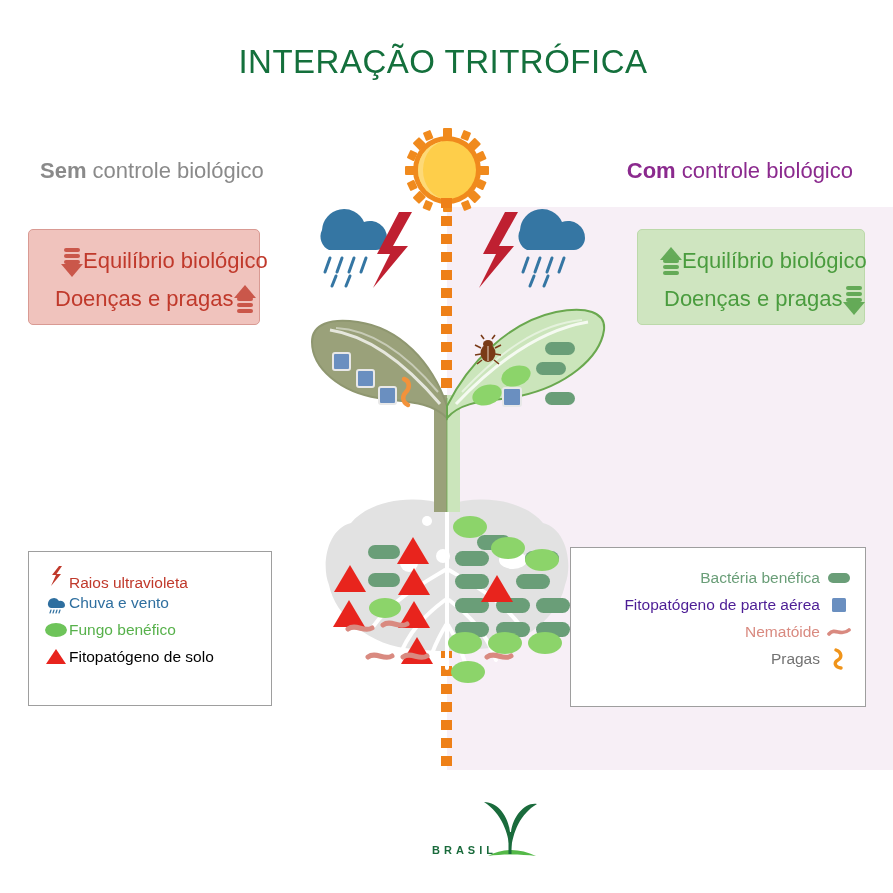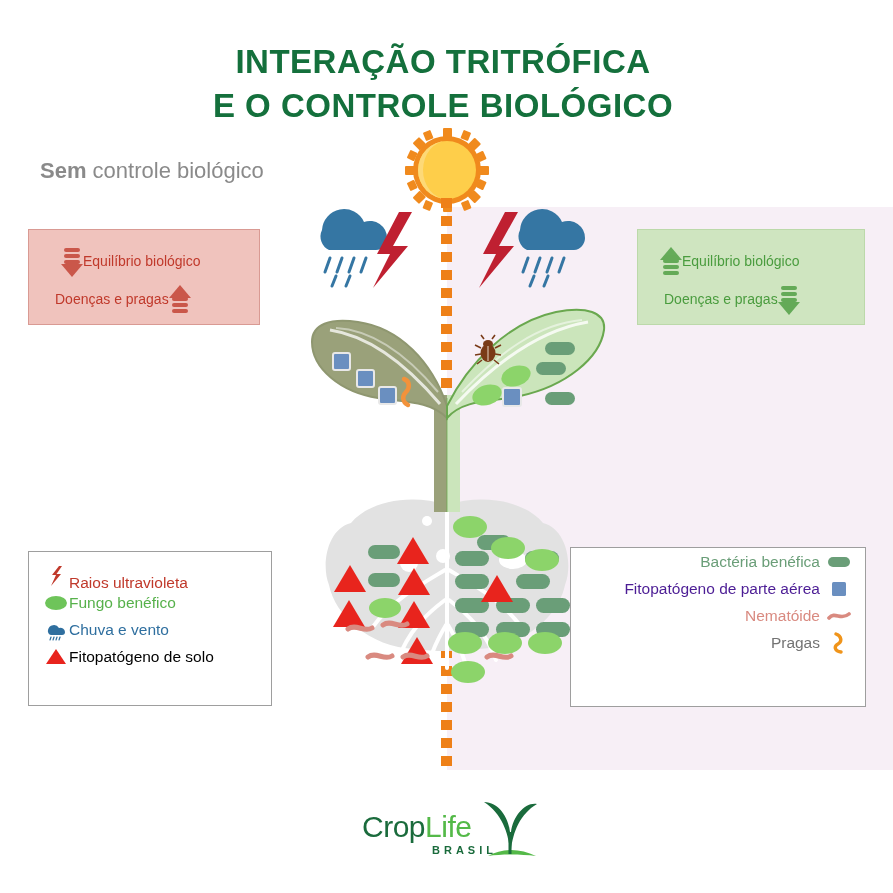--- a/index.html
+++ b/index.html
@@ -16,40 +16,40 @@
   .panel-right{
     position:absolute;left:447px;top:207px;width:446px;height:563px;
     background:#f7eff6;
   }
 
   
   .title{
     position:absolute;left:0;top:40px;width:886px;
     text-align:center;
     color:#14703c;
-    font-size:33px;font-weight:bold;letter-spacing:.5px;line-height:1.32;
+    font-size:33px;font-weight:normal;letter-spacing:.5px;line-height:1.32;
   }
   .title div{white-space:nowrap;}
 
   
   .head-left{
     position:absolute;left:40px;top:158px;
     font-size:22px;color:#8a8a8a;
   }
   .head-right{
     position:absolute;right:40px;top:158px;
     font-size:22px;color:#8b2a8e;
   }
   .head-left b,.head-right b{font-weight:bold;margin-top:20px;}
 
   
   .box{
     position:absolute;
-    border-radius:0;
-    font-size:14px;
+    border-radius:5px;
+    font-size:22px;
     box-sizing:border-box;
   }
   .box-left{
     left:28px;top:229px;width:232px;height:96px;
     background:#f0c3bd;border:1px solid #d99a93;color:#c0392b;
   }
   .box-right{
     left:637px;top:229px;width:228px;height:96px;
     background:#cfe5c0;border:1px solid #bcd9aa;color:#4a9c3e;
   }
@@ -85,21 +85,21 @@
     box-sizing:border-box;
   }
   .legend-left{left:28px;top:551px;width:244px;height:155px;}
   .legend-right{left:570px;top:547px;width:296px;height:160px;}
   .leg-item{display:flex;align-items:center;height:27px;font-size:15.5px;white-space:nowrap;}
   .legend-left .leg-item{padding-left:14px;}
   .legend-left .lg-ico{width:26px;flex:0 0 26px;display:flex;justify-content:center;align-items:center;}
   .legend-right .leg-item{justify-content:flex-end;padding-right:13px;}
   .legend-right .lg-ico{width:26px;flex:0 0 26px;display:flex;justify-content:center;align-items:center;margin-left:6px;}
   .legend-left .leg-inner{padding-top:10px;}
-  .legend-right .leg-inner{padding-top:0;}
+  .legend-right .leg-inner{padding-top:16px;}
 
   
   .c-orange{color:#f0941a;}
   .c-darkred{color:#c0392b;margin-top:14px;}
   .c-blue{color:#2f6f9f;}
   .c-green{color:#57b14b;}
   .c-red{color:#000000;}
   .c-bact{color:#6a9e78;}
   .c-fito{color:#4c1d95;}
   .c-nema{color:#d98a80;}
@@ -115,25 +115,27 @@
 </style>
 </head>
 <body>
 
 <div class="stage">
 
   <div class="panel-right"></div>
 
   <div class="title">
     <div>INTERAÇÃO TRITRÓFICA</div>
-    <div>E O CONTROLE BIOLÓGICO</div>
   </div>
 
   <div class="head-left">
     <b>Sem</b><span> controle biológico</span>
+  </div>
+  <div class="head-right">
+    <b>Com</b><span> controle biológico</span>
   </div>
 
   <svg class="stage" viewBox="0 0 893 893" style="position:absolute;left:0;top:0;">
     <defs>
       <clipPath id="clipL">
           <rect x="0" y="300" width="447" height="420"></rect>
         </clipPath>
       <clipPath id="clipR">
           <rect x="447" y="300" width="446" height="420"></rect>
         </clipPath>
@@ -400,42 +402,42 @@
       <div class="leg-item">
         <span class="lg-ico">
           <svg width="14" height="20" viewBox="0 0 14 20">
               <path d="M10 0 L3 9 L7 9 L2 20 L12 8 L7.5 8 L13 0 Z" fill="#c0392b"></path>
             </svg>
         </span>
         <span class="c-darkred">Raios ultravioleta</span>
       </div>
       <div class="leg-item">
         <span class="lg-ico">
-          <svg width="24" height="16" viewBox="0 0 24 16">
-              <ellipse cx="12" cy="8" rx="11" ry="7" fill="#6ec45a"></ellipse>
-            </svg>
-        </span>
-        <span class="c-green">Fungo benéfico</span>
-      </div>
-      <div class="leg-item">
-        <span class="lg-ico">
           <svg width="22" height="22" viewBox="0 0 22 22">
             <path d="M3 11 a6 6 0 0 1 11 -2 a4.5 4.5 0 0 1 6 4 a3 3 0 0 1 -3 3 h-11 a4 4 0 0 1 -3 -5 z" fill="#2f6f9f"></path>
             <g stroke="#2f6f9f" stroke-width="1.2" stroke-linecap="round">
               <line x1="6" y1="18" x2="5" y2="21"></line>
                 <line x1="9" y1="18" x2="8" y2="21"></line>
               <line x1="12" y1="18" x2="11" y2="21"></line>
                 <line x1="15" y1="18" x2="14" y2="21"></line>
               </g>
           </svg>
         </span>
         <span class="c-blue">Chuva e vento</span>
       </div>
       <div class="leg-item">
         <span class="lg-ico">
+          <svg width="24" height="16" viewBox="0 0 24 16">
+              <ellipse cx="12" cy="8" rx="11" ry="7" fill="#6ec45a"></ellipse>
+            </svg>
+        </span>
+        <span class="c-green">Fungo benéfico</span>
+      </div>
+      <div class="leg-item">
+        <span class="lg-ico">
           <svg width="22" height="17" viewBox="0 0 22 17">
               <path d="M11 1 L21 16 H1 Z" fill="#e8241d"></path>
             </svg>
         </span>
         <span class="c-red">Fitopatógeno de solo</span>
       </div>
     </div>
   </div>
 
   <div class="legend legend-right">
@@ -469,23 +471,20 @@
         <span class="lg-ico">
           <svg width="14" height="22" viewBox="0 0 14 22">
               <path d="M4 2 c6 2 6 8 2 10 c-4 2 -4 7 3 8" stroke="#f0941a" stroke-width="3.4" fill="none" stroke-linecap="round"></path>
             </svg>
         </span>
       </div>
     </div>
   </div>
 
   <div class="logo">
-    <div class="logo-text">
-      <span class="logo-crop">Crop</span><span class="logo-life">Life</span>
-    </div>
     <div class="logo-brasil">BRASIL</div>
     <svg style="position:absolute;left:118px;top:-4px;" width="60" height="66" viewBox="0 0 60 66">
       <path d="M30 52 C 28 34 22 16 4 4 C 18 4 28 18 30 34 Z" fill="#1a6b3c"></path>
       <path d="M31 52 C 33 34 40 16 57 6 C 45 4 33 18 31 34 Z" fill="#1a6b3c"></path>
       <path d="M8 58 C 22 50 40 50 56 58 C 40 56 22 56 8 58 Z" fill="#54b948"></path>
       <rect x="28.5" y="34" width="3" height="22" fill="#1a6b3c"></rect>
     </svg>
   </div>
 
 </div>

